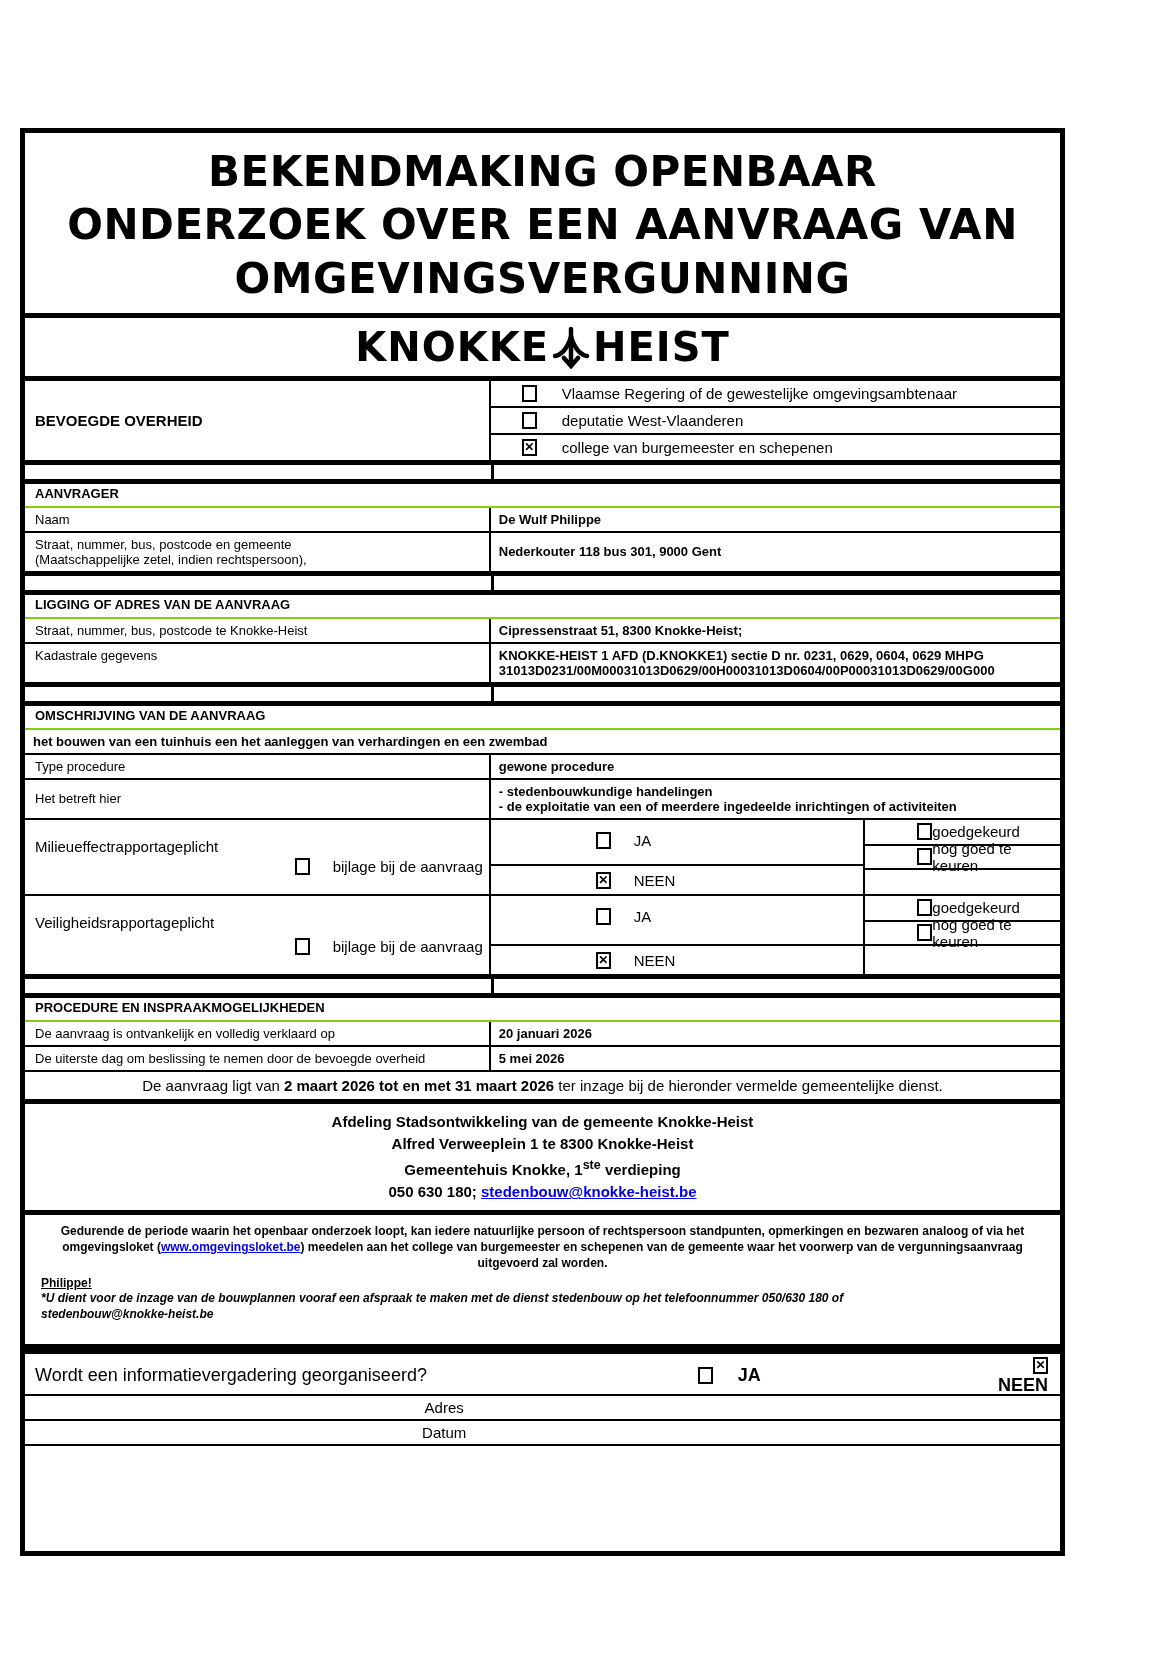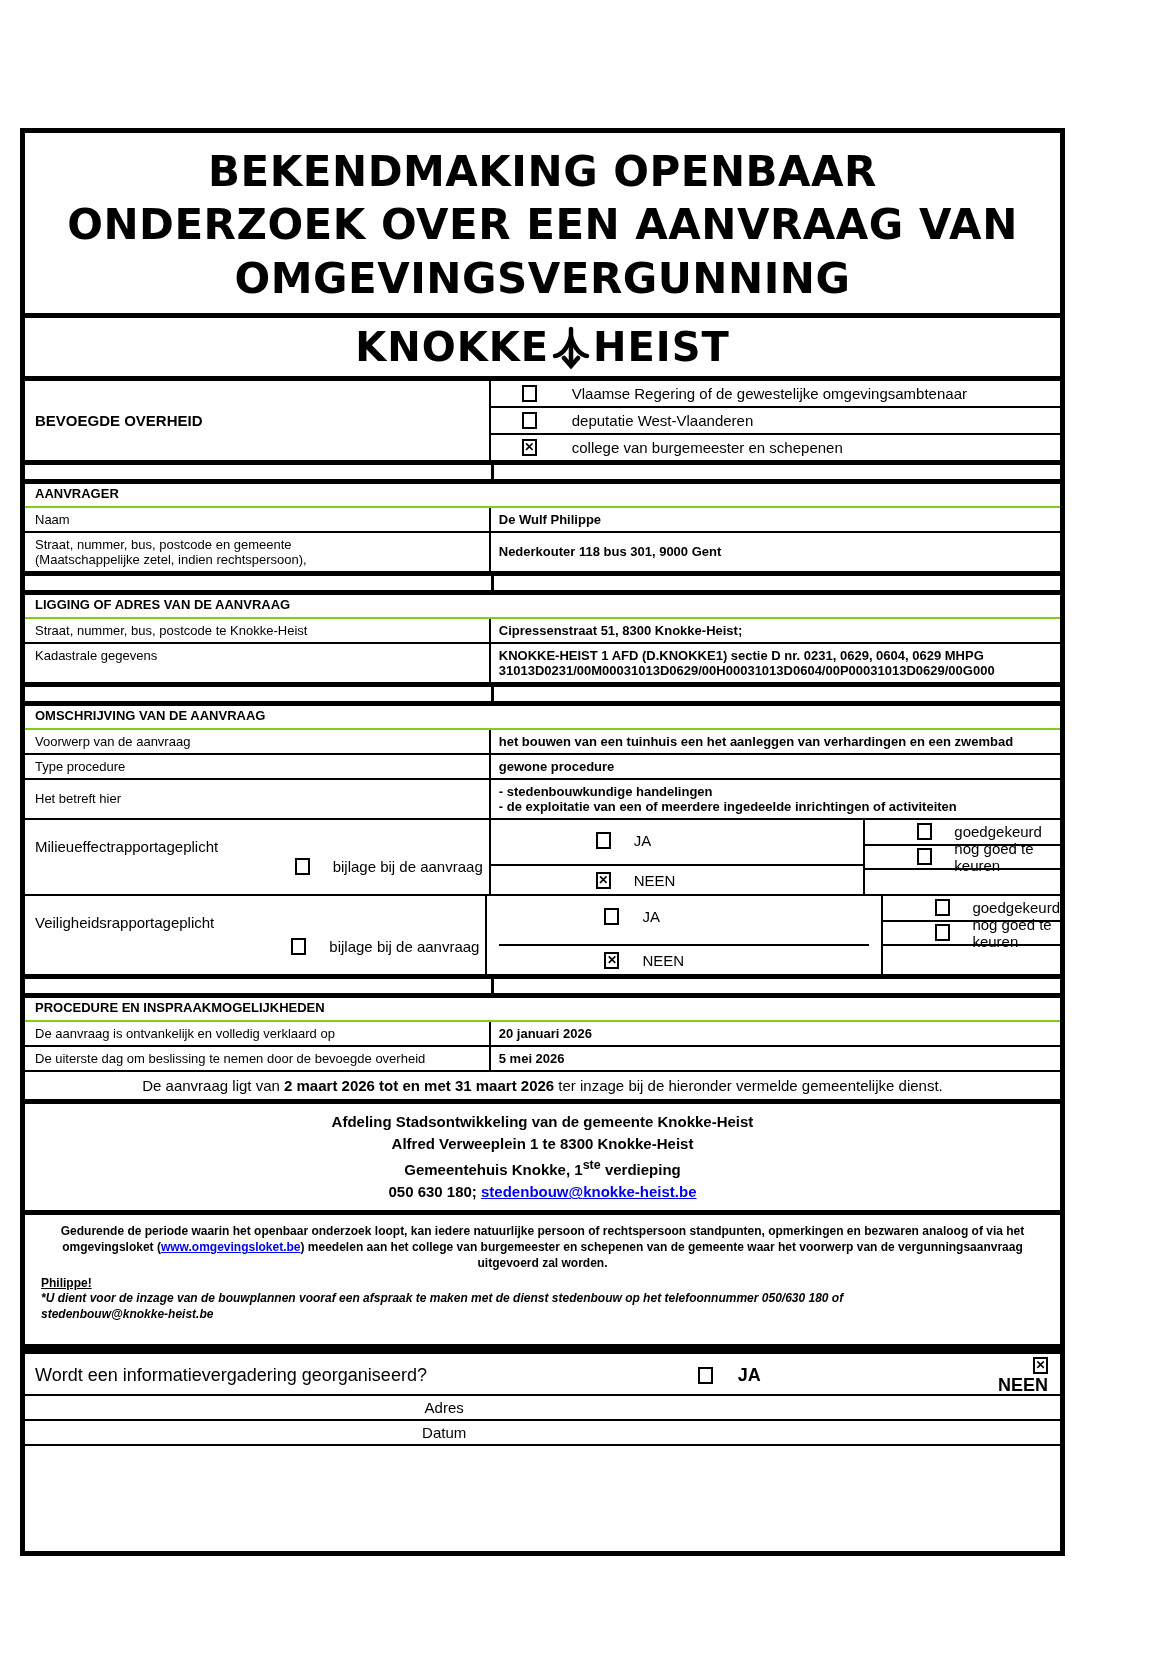--- a/index.html
+++ b/index.html
@@ -51,37 +51,37 @@
   
   .bevoegde { display:flex; }
   .bevoegde-left {
     width:45%; box-sizing:border-box; border-right:2px solid #000;
     display:flex; align-items:center; padding-left:10px;
     font-weight:bold; font-size:15px;
   }
   .bevoegde-right { flex:1; }
   .opt-row { display:flex; align-items:center; padding:0 0 0 31px; border-bottom:2px solid #000; height:25px; font-size:15px; }
   .opt-row:last-child { border-bottom:none; }
-  .opt-row .opt-label { margin-left:35px; }
+  .opt-row .opt-label { margin-left:25px; }
 
   
   .cplx { display:flex; border-bottom:2px solid #000; height:74px; font-size:15px; }
-  .cplx:last-child { border-bottom:none;gap:12px; }
+  .cplx:last-child { border-bottom:none; }
   .cplx-left { width:45%; box-sizing:border-box; border-right:2px solid #000; position:relative; }
   .cplx-label { position:absolute; left:10px; top:18px; }
   .cplx-bijlage { position:absolute; right:6px; top:38px; display:flex; align-items:center; }
   .cplx-bijlage span.txt { margin-left:23px; }
   .cplx-mid { width:36%; position:relative; }
   .cplx-sep { position:absolute; left:0; right:0; top:44px; height:2px; background:#000; }
   .cplx-ja, .cplx-neen { position:absolute; left:105px; display:flex; align-items:center; }
   .cplx-ja { top:12px; } .cplx-neen { top:52px; }
   .cplx-ja .txt, .cplx-neen .txt { margin-left:23px; }
   .cplx-right { flex:1; border-left:2px solid #000; display:flex; flex-direction:column; }
   .appr { display:flex; align-items:center; border-bottom:2px solid #000; height:24px; padding-left:52px; }
-  .appr .txt { margin-left:22px; }
+  .appr .txt { }
   .appr2 { height:22px; }
   .appr-fill { flex:1; }
 
   
   .inzage-row { text-align:center; padding:5px 0; font-size:15px; }
   .dienst { text-align:center; font-weight:bold; font-size:15px; padding:7px 0 6px 0; line-height:1.5;border-radius:25px; }
   a.link { color:#0000EE; text-decoration:underline; }
   .bezwaar { padding:8px 16px 22px 16px; font-size:12px; font-weight:bold; }
   .bezwaar .para { text-align:center; line-height:1.35; }
   .opgelet { text-decoration:underline; margin-top:4px; }
@@ -188,21 +188,20 @@
   </div>
   <div class="hr"></div>
   <div class="spacer">
       <span class="tick"></span>
     </div>
   <div class="hr"></div>
 
   <div>
     <div class="sec-header">OMSCHRIJVING VAN DE AANVRAAG</div>
     <div class="data-row">
-      <div class="lbl">Voorwerp van de aanvraag</div>
       <div class="val">het bouwen van een tuinhuis een het aanleggen van verhardingen en een zwembad</div>
     </div>
     <div class="data-row">
       <div class="lbl">Type procedure</div>
       <div class="val">gewone procedure</div>
     </div>
     <div class="data-row">
       <div class="lbl" style="display:flex;align-items:center;">
         <span>Het betreft hier</span>
       </div>

